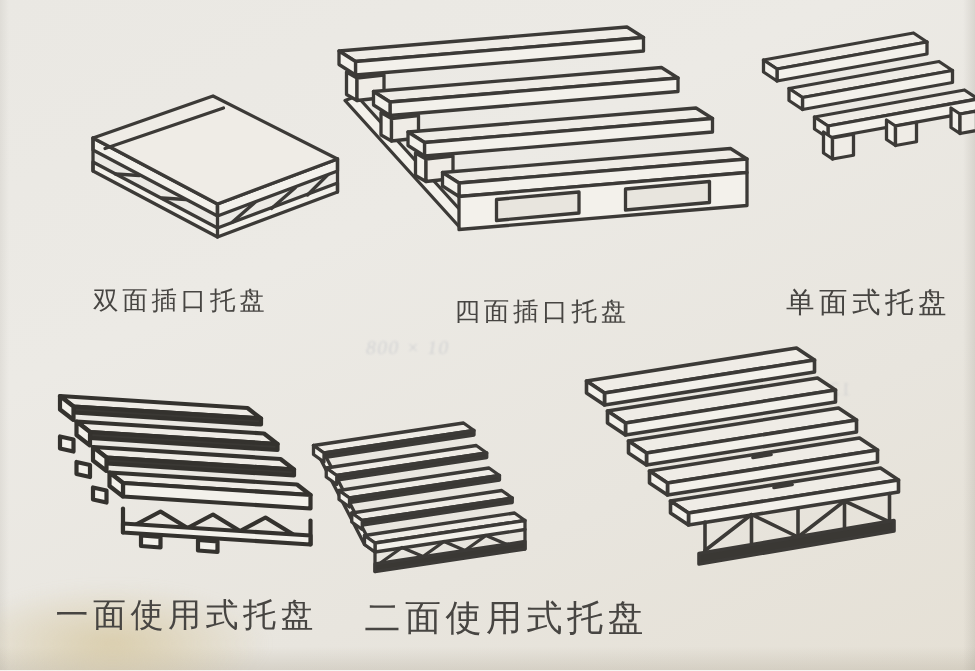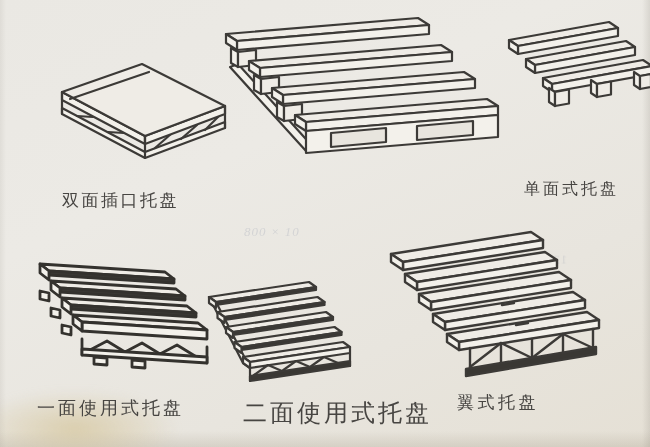--- a/index.html
+++ b/index.html
@@ -53,22 +53,22 @@
   .figure svg { display: block; overflow: visible; }
 
   .caption {
     position: absolute;
     color: #474542;
     white-space: nowrap;
     line-height: 1;
   }
   .cap-1 { left: 62px;  top: 192px; font-size: 17px; letter-spacing: 2.5px; }
   .cap-2 { left: 303px; top: 199px; font-size: 17px; letter-spacing: 2.5px; }
-  .cap-3 { left: 524px; top: 181px; font-size: 16px; letter-spacing: 3px; text-align: right; }
-  .cap-4 { left: 37px;  top: 399px; font-size: 18px; letter-spacing: 3px; }
+  .cap-3 { left: 524px; top: 193px; font-size: 19px; letter-spacing: 3px; text-align: right; }
+  .cap-4 { left: 37px;  top: 399px; font-size: 22px; letter-spacing: 3px; }
   .cap-5 { left: 243px; top: 401px; font-size: 24px; letter-spacing: 3px; }
   .cap-6 { left: 457px; top: 394px; font-size: 17px; letter-spacing: 3.5px; }
 
   
   .ink  { stroke: #3c3a37; fill: none; stroke-width: 2.2; stroke-linejoin: round; stroke-linecap: round; }
   .ink-heavy { stroke: #34322e; fill: none; stroke-width: 2.8; stroke-linejoin: round; stroke-linecap: round; }
   .face-top   { fill: #efece6; }
   .face-front { fill: #f3f1eb; }
   .face-hole  { fill: #e8e5de; }
   .face-dark  { fill: #3a3834; }
@@ -261,18 +261,18 @@
         <path d="M218,101 L218,120"></path>
 
         <path d="M95,139 L126,115 L157,130 L188,106 L218,120"></path>
 
         <path class="face-dark" d="M91,141 L221,119 L221,126 L91,148 Z"></path>
       </g>
     </svg>
   </div>
 
   <div class="caption cap-1">双面插口托盘</div>
+  <div class="caption cap-2">四面插口托盘</div>
   <div class="caption cap-3">单面式托盘</div>
   <div class="caption cap-4">一面使用式托盘</div>
   <div class="caption cap-5">二面使用式托盘</div>
-  <div class="caption cap-6">翼式托盘</div>
 
 </div>
 
 </body></html>

